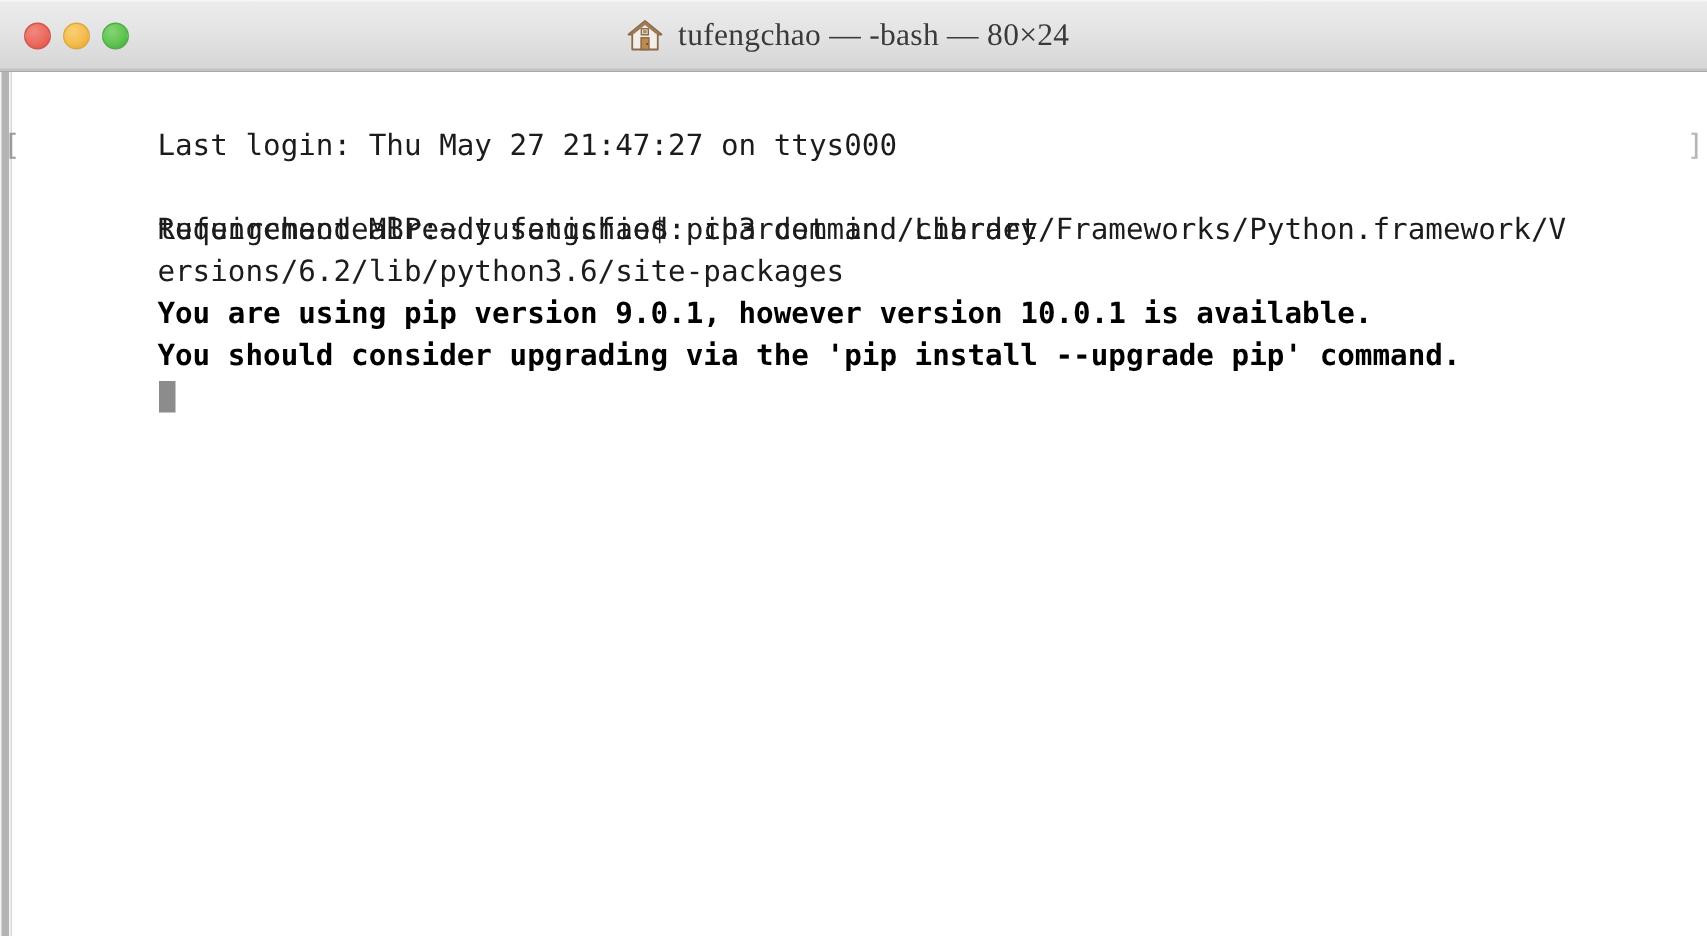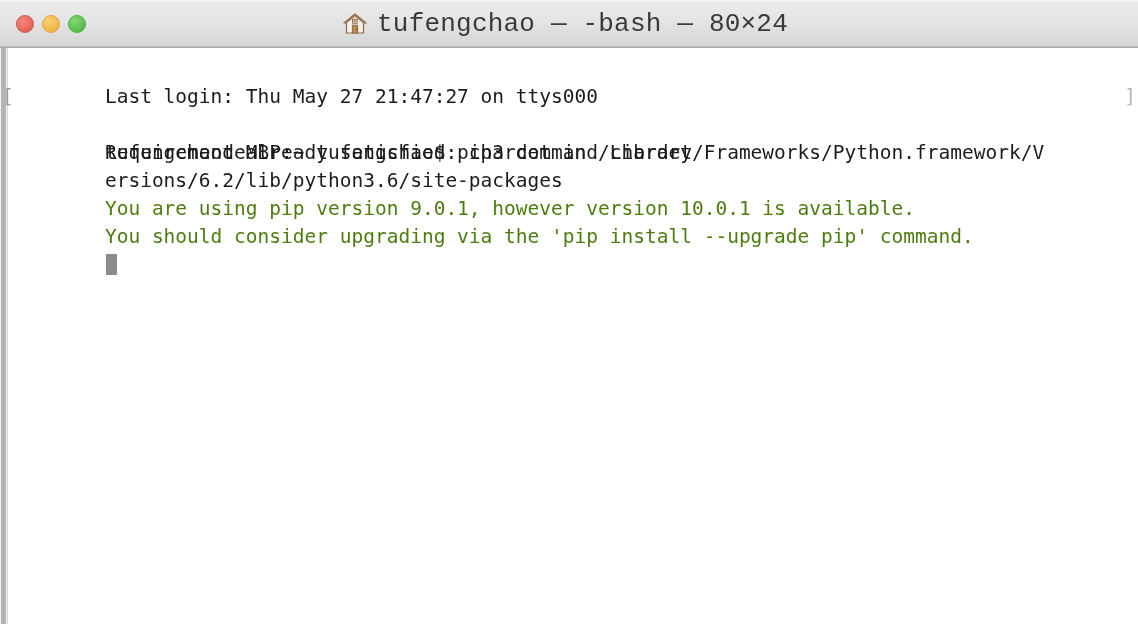--- a/index.html
+++ b/index.html
@@ -72,22 +72,22 @@
     align-items: center;
     gap: 9px;
     transform: translateX(-4px);
   }
   .house-icon {
     width: 26px;
     height: 26px;
     display: block;
   }
   .window-title {
-    font-family: Liberation Mono, monospace;
-    font-size: 26px;
+    font-family: Liberation Serif, serif;
+    font-size: 21px;
     color: #3a3a3a;
     letter-spacing: 0.2px;
     white-space: nowrap;
   }
 
   
   .terminal {
     position: relative;
     width: 100%;
     height: 576px;
@@ -124,21 +124,22 @@
   .line {
     height: 28px;
     line-height: 28px;
     font-size: 19.5px;
     letter-spacing: 0px;
     white-space: pre;
     color: #1c1c1c;
     position: relative;
   }
   .line.warn {
-    color: #4d7c0f;
+    color: #000000;
+    font-weight: bold;
   }
 
   
   .paste-open {
     position: absolute;
     left: -9px;
     top: 0;
     color: #9a9a9a;
     font-size: 19.5px;
     line-height: 28px;

